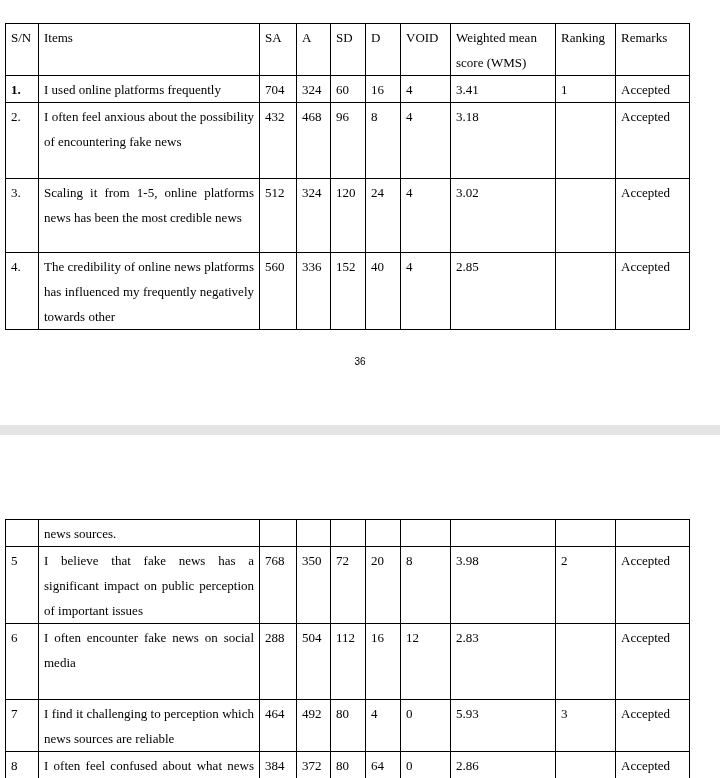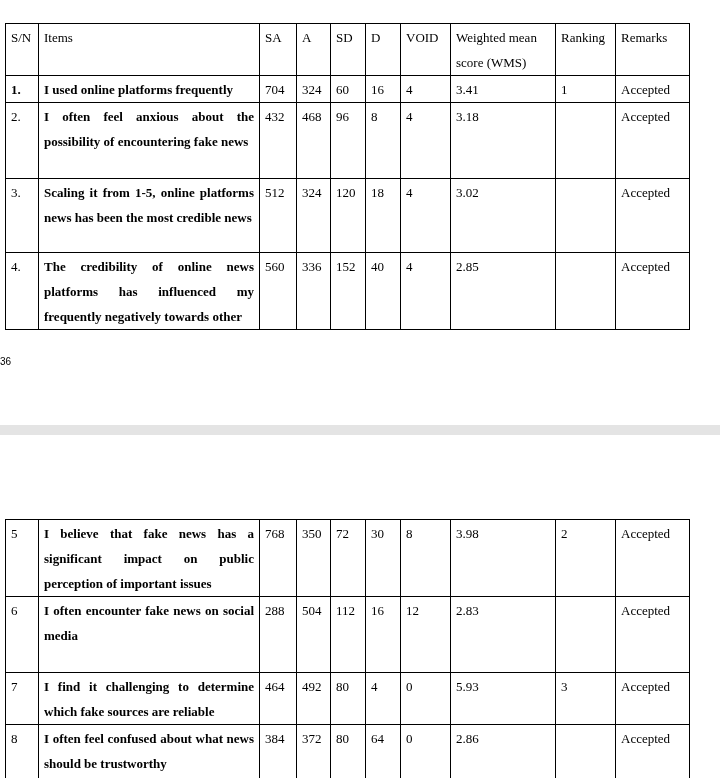--- a/index.html
+++ b/index.html
@@ -18,38 +18,39 @@
     width: 684px;
     font-size: 13px;
   }
   table.results td {
     border: 1px solid #000;
     vertical-align: top;
     padding: 1px 5px 0 5px;
     line-height: 25px;
     overflow: hidden;
   }
-  td.cell-items { text-align: justify; font-weight: bold; }
+  td.cell-items { text-align: justify; }
   td.cell-sn-bold { font-weight: bold; }
 
   .row-hdr  { height: 51px; }
   .row-r1   { height: 27px; }
   .row-r2   { height: 76px; }
   .row-r3   { height: 74px; }
   .row-r4   { height: 77px; }
   .row-carry{ height: 24px; }
   .row-r5   { height: 76px; }
   .row-r6   { height: 76px; }
   .row-r7   { height: 52px; }
   .row-r8   { height: 76px; }
 
   .table-page1 { position: absolute; left: 5px; top: 7px; }
 
   .page-number {
     position: absolute; top: 340px; left: 0; width: 720px;
+    text-align: center;
     font-family: "Liberation Sans", sans-serif;
     font-size: 10px;
   }
 
   .page-break-band {
     position: absolute; top: 409px; left: 0;
     width: 720px; height: 10px;
     background: #e4e4e4;
   }
 
@@ -121,21 +122,21 @@
       <td>3.18</td>
       <td></td>
       <td>Accepted</td>
     </tr>
     <tr class="row-r3">
       <td>3.</td>
       <td class="cell-items">Scaling it from 1-5, online platforms news has been the most credible news</td>
       <td>512</td>
       <td>324</td>
       <td>120</td>
-      <td>18</td>
+      <td>24</td>
       <td>4</td>
       <td>3.02</td>
       <td></td>
       <td>Accepted</td>
     </tr>
     <tr class="row-r4">
       <td>4.</td>
       <td class="cell-items">The credibility of online news platforms has influenced my frequently negatively towards other</td>
       <td>560</td>
       <td>336</td>
@@ -161,47 +162,59 @@
           <col style="width:37px">
           <col style="width:34px">
         <col style="width:35px">
           <col style="width:35px">
           <col style="width:50px">
           <col style="width:105px">
         <col style="width:60px">
           <col style="width:74px">
       </colgroup>
       <tbody>
+          <tr class="row-carry">
+        <td></td>
+        <td class="cell-items">news sources.</td>
+        <td></td>
+        <td></td>
+        <td></td>
+        <td></td>
+        <td></td>
+        <td></td>
+        <td></td>
+        <td></td>
+      </tr>
       <tr class="row-r5">
         <td>5</td>
         <td class="cell-items">I believe that fake news has a significant impact on public perception of important issues</td>
         <td>768</td>
         <td>350</td>
         <td>72</td>
-        <td>30</td>
+        <td>20</td>
         <td>8</td>
         <td>3.98</td>
         <td>2</td>
         <td>Accepted</td>
       </tr>
       <tr class="row-r6">
         <td>6</td>
         <td class="cell-items">I often encounter fake news on social media</td>
         <td>288</td>
         <td>504</td>
         <td>112</td>
         <td>16</td>
         <td>12</td>
         <td>2.83</td>
         <td></td>
         <td>Accepted</td>
       </tr>
       <tr class="row-r7">
         <td>7</td>
-        <td class="cell-items">I find it challenging to determine which fake sources are reliable</td>
+        <td class="cell-items">I find it challenging to perception which news sources are reliable</td>
         <td>464</td>
         <td>492</td>
         <td>80</td>
         <td>4</td>
         <td>0</td>
         <td>5.93</td>
         <td>3</td>
         <td>Accepted</td>
       </tr>
       <tr class="row-r8">

